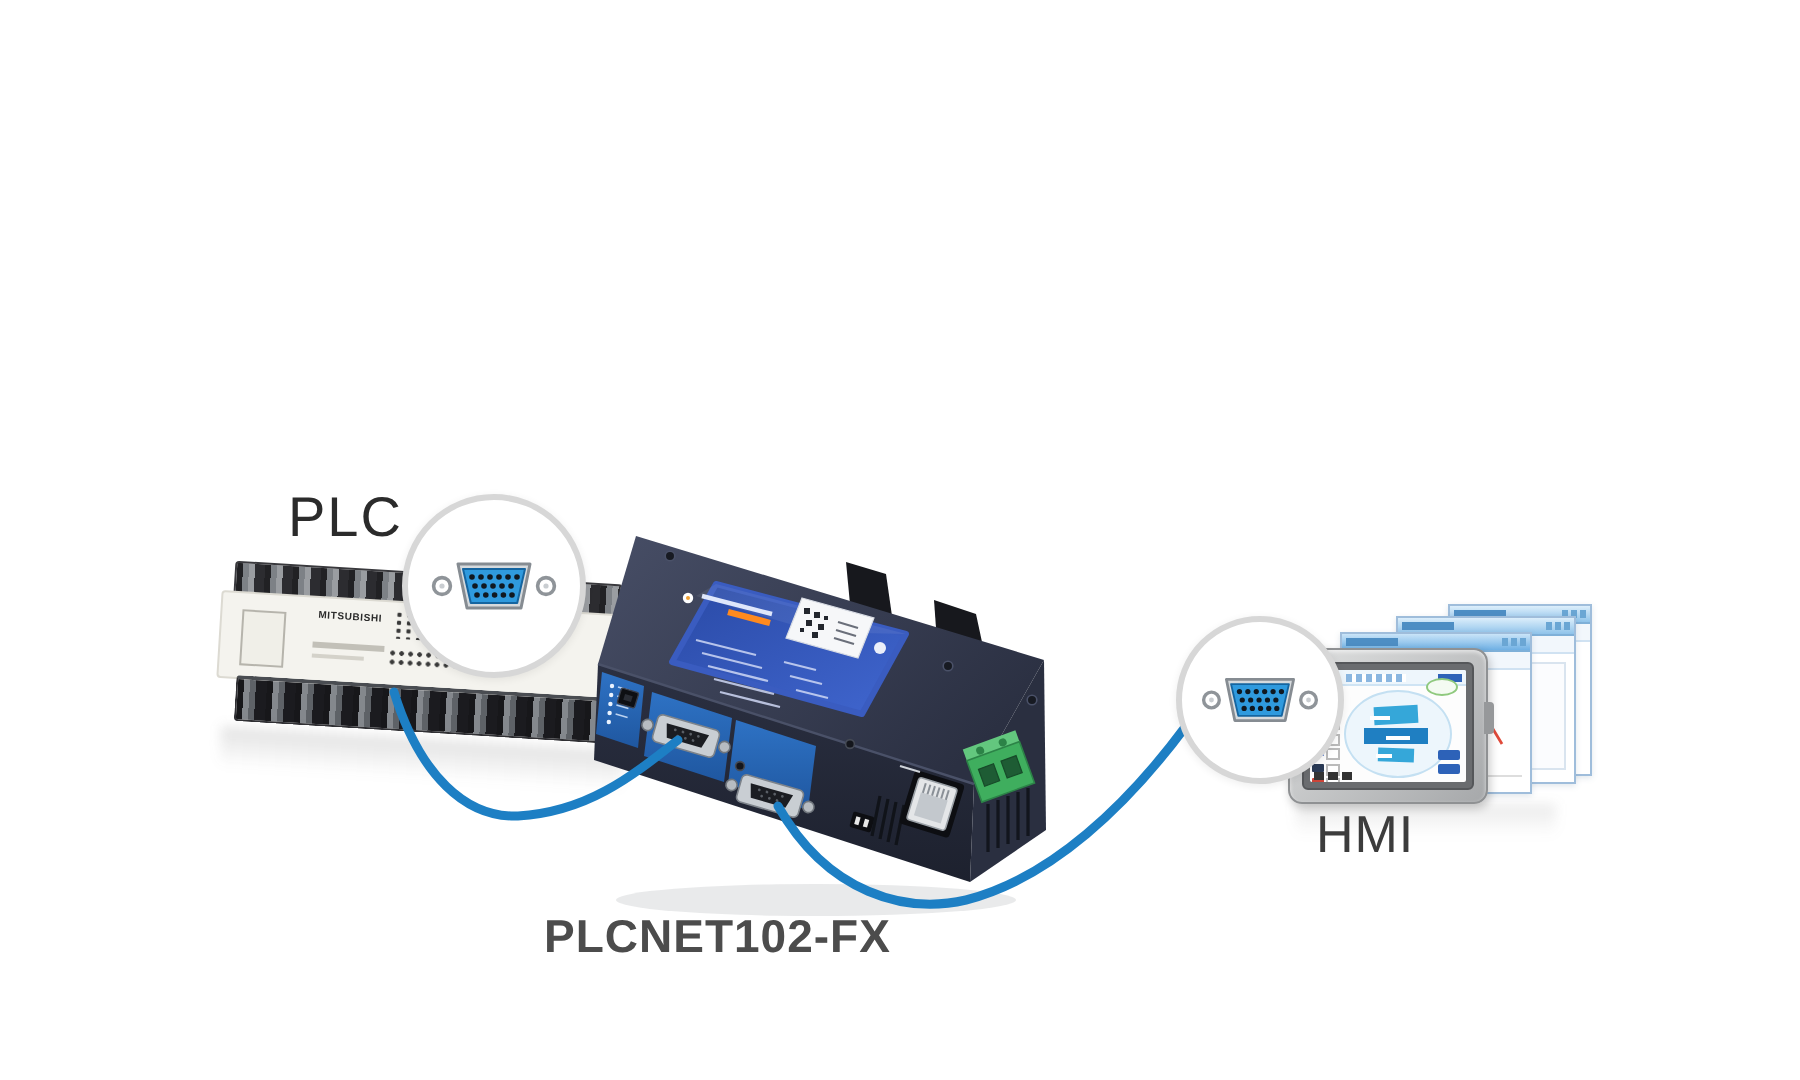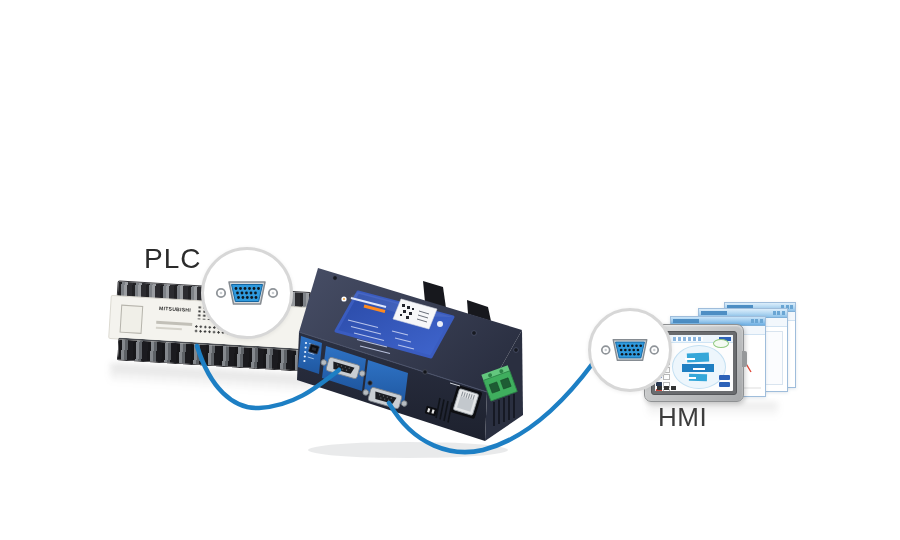--- a/index.html
+++ b/index.html
@@ -490,15 +490,16 @@
         <circle cx="23.5" cy="19.5" r="1.4"></circle>
           <circle cx="27.9" cy="19.5" r="1.4"></circle>
           <circle cx="32.3" cy="19.5" r="1.4"></circle>
           <circle cx="36.7" cy="19.5" r="1.4"></circle>
           <circle cx="41" cy="19.5" r="1.4"></circle>
       </g>
     </svg>
   </div>
 
   <div class="abs lbl lbl-plc">PLC</div>
+  <div class="abs lbl lbl-gw">PLCNET102-FX</div>
   <div class="abs lbl lbl-hmi">HMI</div>
 
 </div>
 
 </body></html>

